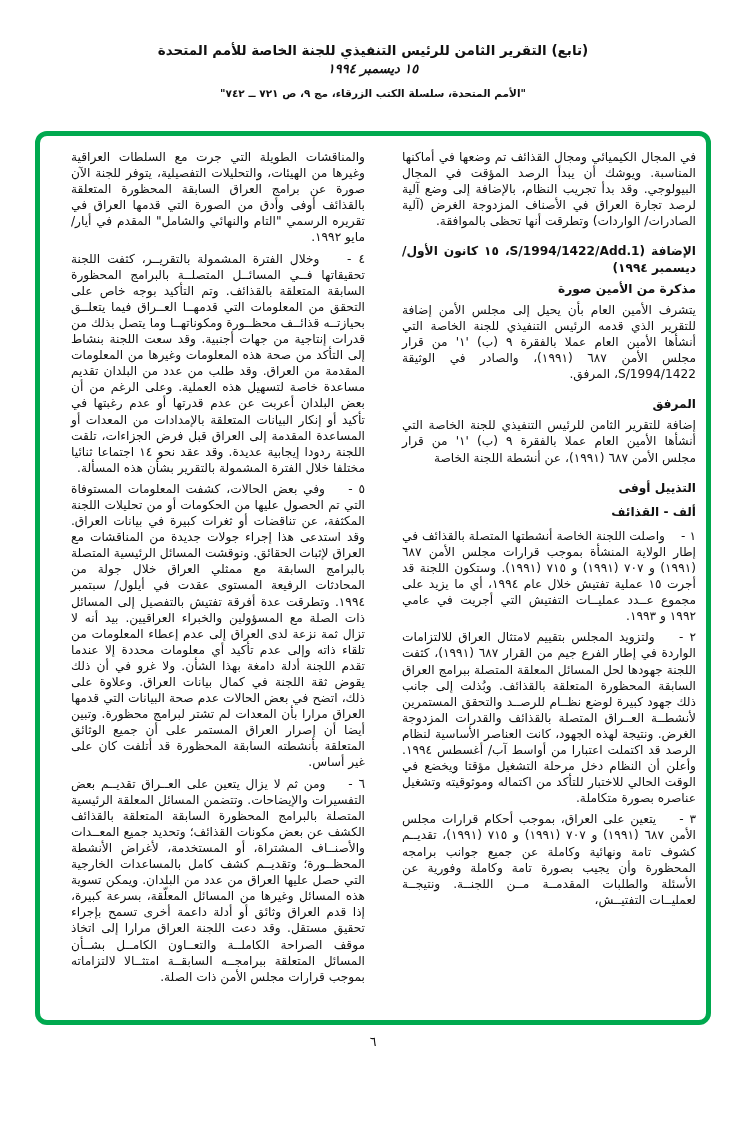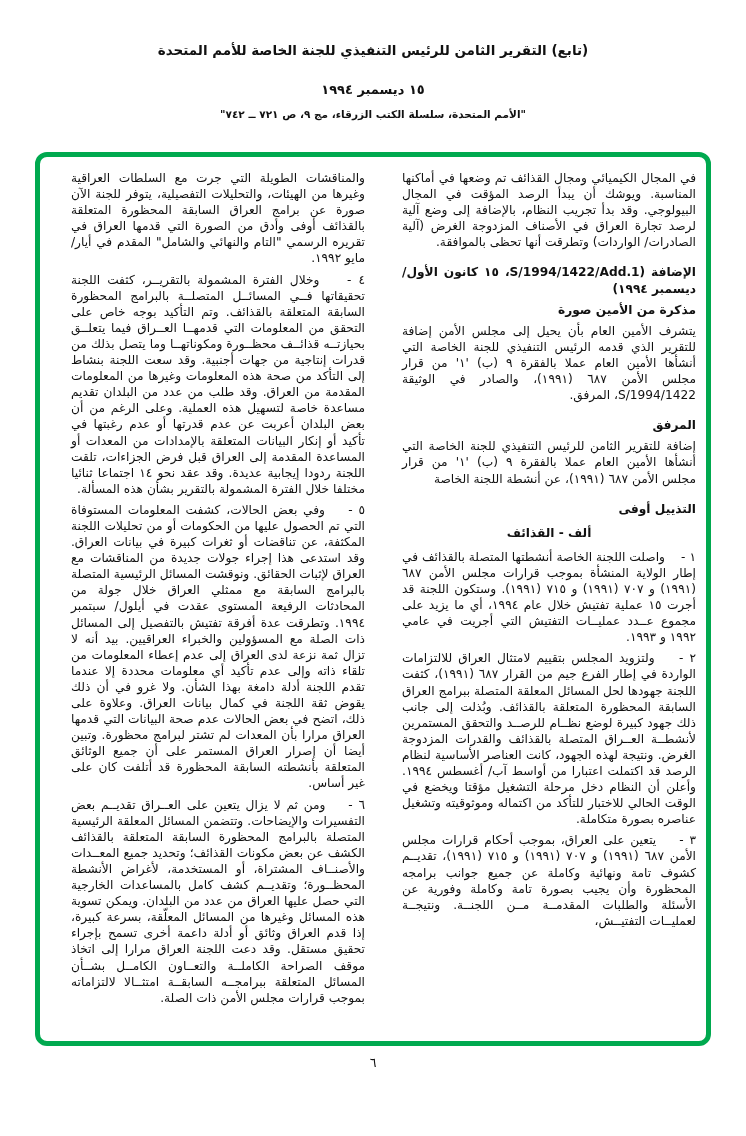--- a/index.html
+++ b/index.html
@@ -8,21 +8,21 @@
     width: 746px; height: 1136px;
     font-family: "DejaVu Sans", sans-serif;
     color: #111111;
     overflow: hidden;
   }
   .page { position: relative; width: 746px; height: 1136px; }
 
   
   .header { text-align: center; padding-top: 42px; direction: rtl; }
   .doc-title   { font-size: 13.5px; font-weight: bold; letter-spacing: 0; }
-  .doc-date    { font-size: 13px;   font-weight: bold; margin-top: 24px; }
+  .doc-date    { font-size: 13px;   font-weight: bold; margin-top: 3px; font-style: italic; }
   .doc-citation{ font-size: 10.5px; font-weight: bold; margin-top: 11px; }
 
   
   .content-box {
     box-sizing: border-box;
     width: 676px; height: 894px;
     margin: 32px auto 0 auto;
     border: 5px solid #00a94f;
     border-radius: 12px;
     padding: 13px 10px 8px 10px;
@@ -38,21 +38,21 @@
   .col {
     flex: 1 1 0;
     min-width: 0;
     text-align: justify;
     font-size: 12.2px;
     line-height: 16.1px;
     margin-left: 21px;
   }
   .col p { margin: 0 0 5px 0; }
   .b { font-weight: normal; }
-  .center { text-align: center; }
+  .center { text-align: right; }
   .mt { margin-top: 14px !important; }
   .mt-sm { margin-top: 8px !important; }
   .heading { font-weight: bold; margin: 0 0 4px 0; }
 
   
   .page-number {
     text-align: center;
     font-size: 12.5px;
     margin-top: 9px;
     direction: rtl;

